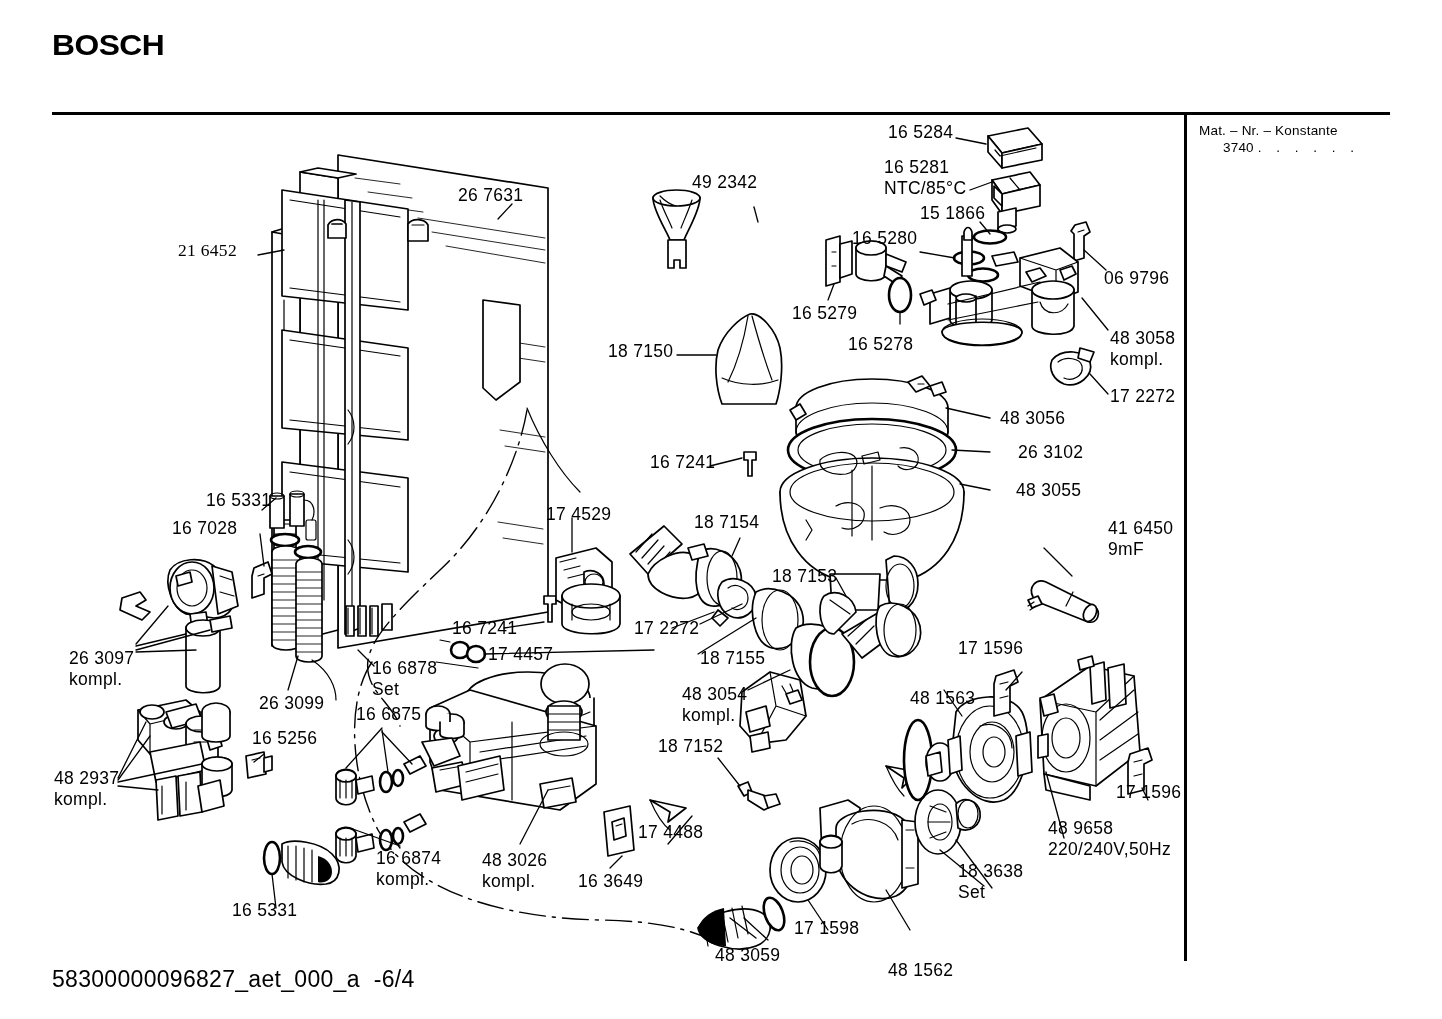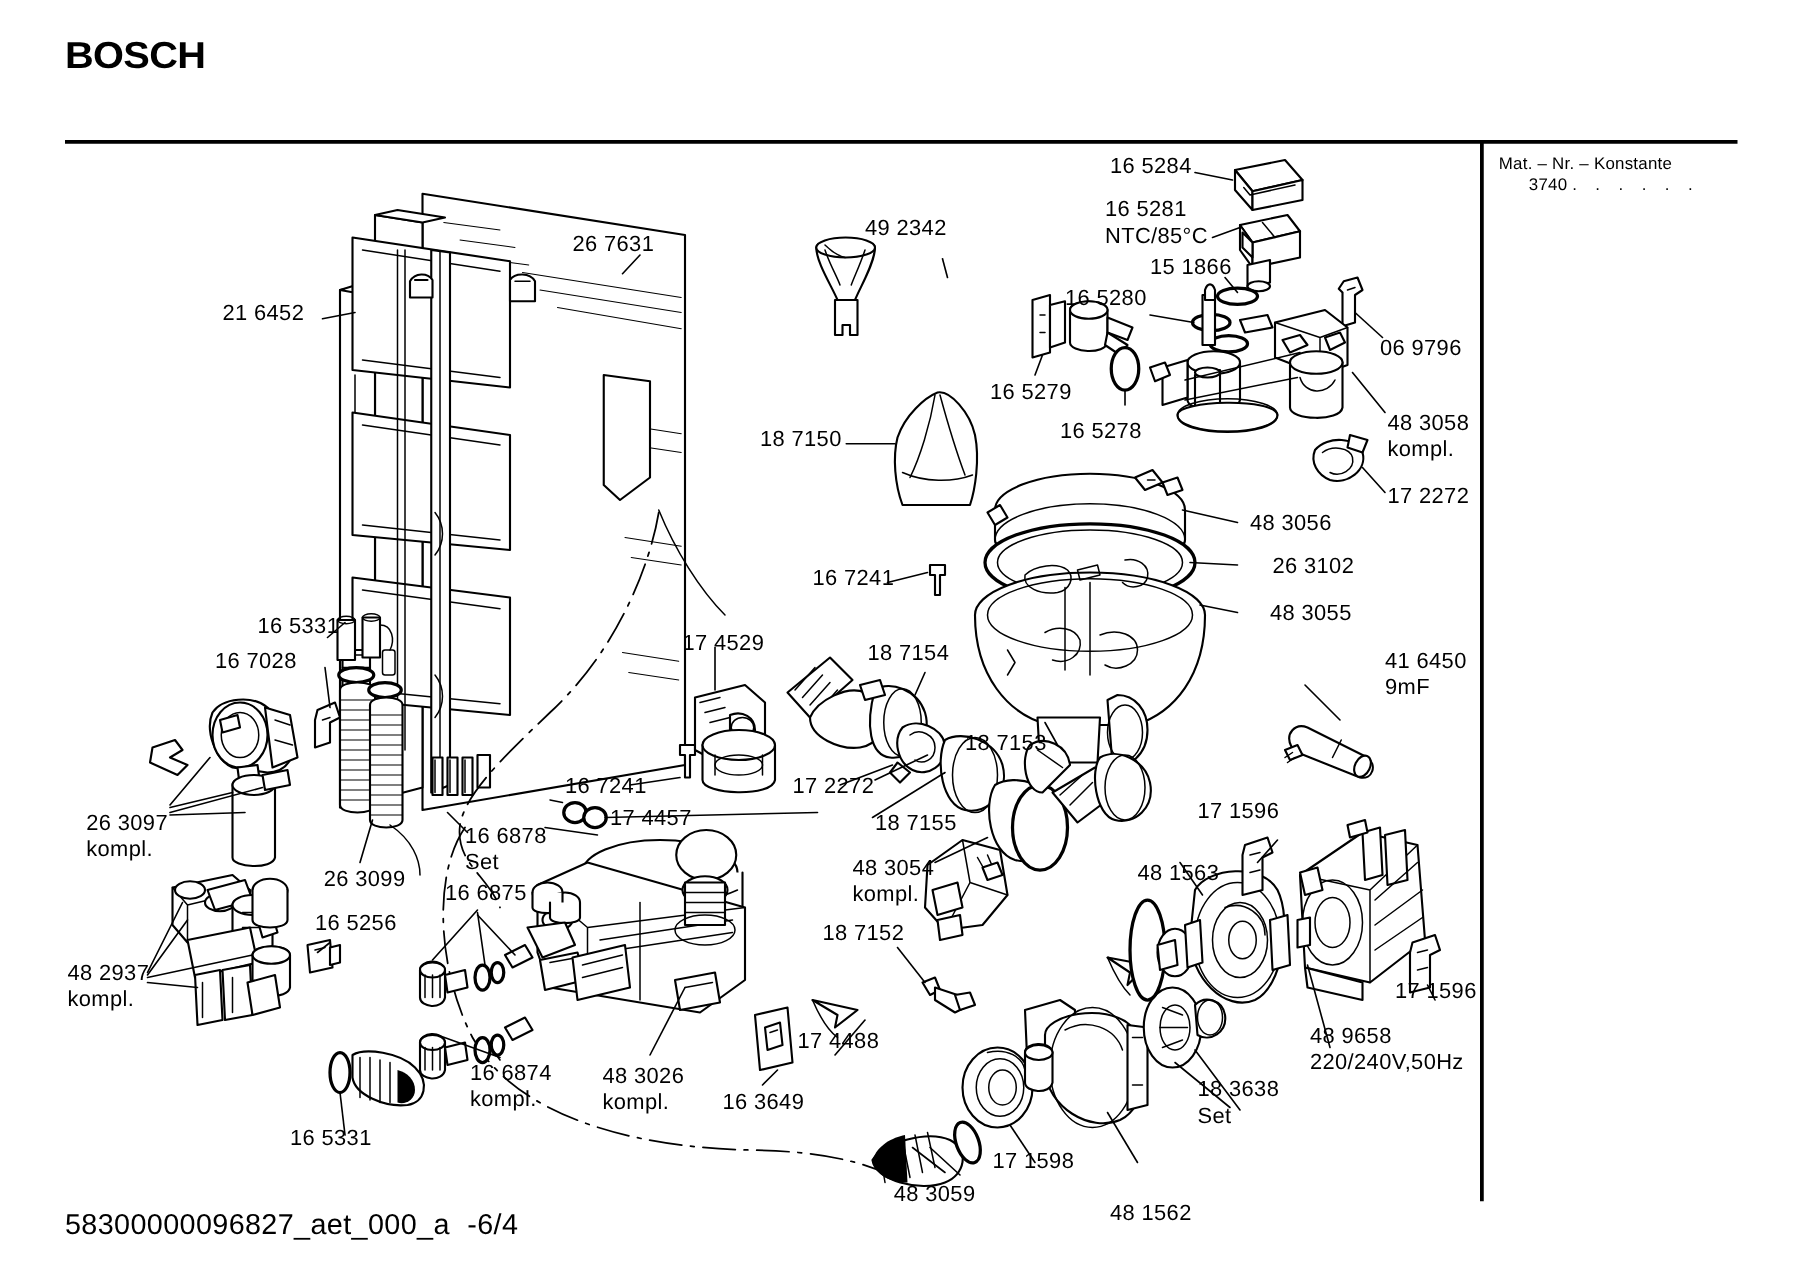--- a/index.html
+++ b/index.html
@@ -646,21 +646,21 @@
       <path class="ld" d="M910 930 L886 890"></path>
       <path class="ld" d="M984 886 L940 850"></path>
       <path class="ld" d="M992 888 L956 840"></path>
       <path class="ld" d="M944 690 L962 716"></path>
       <path class="ld" d="M1022 672 L1006 690"></path>
       <path class="ld" d="M1148 800 L1142 788"></path>
       <path class="ld" d="M1064 838 L1046 772"></path>
     </g>
   </svg>
 
-  <div class="lbl" style="left:178px; top:240px;"><span>21 6452</span></div>
+  <div class="lbl" style="left:178px; top:240px;font-family:Liberation Serif, serif;"><span>21 6452</span></div>
   <div class="lbl" style="left:458px; top:185px;"><span>26 7631</span></div>
   <div class="lbl" style="left:668px; top:172px;margin-left:24px;"><span>49 2342</span></div>
   <div class="lbl" style="left:608px; top:341px;"><span>18 7150</span></div>
 
   <div class="lbl" style="left:888px; top:122px;"><span>16 5284</span></div>
   <div class="lbl" style="left:884px; top:157px;"><span>16 5281</span><span class="sub">NTC/85°C</span></div>
   <div class="lbl" style="left:920px; top:203px;"><span>15 1866</span></div>
   <div class="lbl" style="left:852px; top:228px;"><span>16 5280</span></div>
   <div class="lbl" style="left:792px; top:303px;"><span>16 5279</span></div>
   <div class="lbl" style="left:848px; top:334px;"><span>16 5278</span></div>
@@ -669,21 +669,21 @@
   <div class="lbl" style="left:1110px; top:328px;"><span>48 3058</span><span class="sub">kompl.</span></div>
   <div class="lbl" style="left:1110px; top:386px;"><span>17 2272</span></div>
 
   <div class="lbl" style="left:1000px; top:408px;"><span>48 3056</span></div>
   <div class="lbl" style="left:1018px; top:442px;"><span>26 3102</span></div>
   <div class="lbl" style="left:1016px; top:480px;"><span>48 3055</span></div>
   <div class="lbl" style="left:1108px; top:518px;"><span>41 6450</span><span class="sub">9mF</span></div>
 
   <div class="lbl" style="left:650px; top:452px;"><span>16 7241</span></div>
   <div class="lbl" style="left:694px; top:512px;"><span>18 7154</span></div>
-  <div class="lbl" style="left:772px; top:584px;"><span>18 7153</span></div>
+  <div class="lbl" style="left:772px; top:566px;"><span>18 7153</span></div>
   <div class="lbl" style="left:546px; top:504px;"><span>17 4529</span></div>
 
   <div class="lbl" style="left:206px; top:490px;"><span>16 5331</span></div>
   <div class="lbl" style="left:172px; top:518px;"><span>16 7028</span></div>
   <div class="lbl" style="left:69px; top:648px;"><span>26 3097</span><span class="sub">kompl.</span></div>
   <div class="lbl" style="left:259px; top:693px;"><span>26 3099</span></div>
   <div class="lbl" style="left:252px; top:728px;"><span>16 5256</span></div>
   <div class="lbl" style="left:54px; top:768px;"><span>48 2937</span><span class="sub">kompl.</span></div>
   <div class="lbl" style="left:232px; top:900px;"><span>16 5331</span></div>
 

